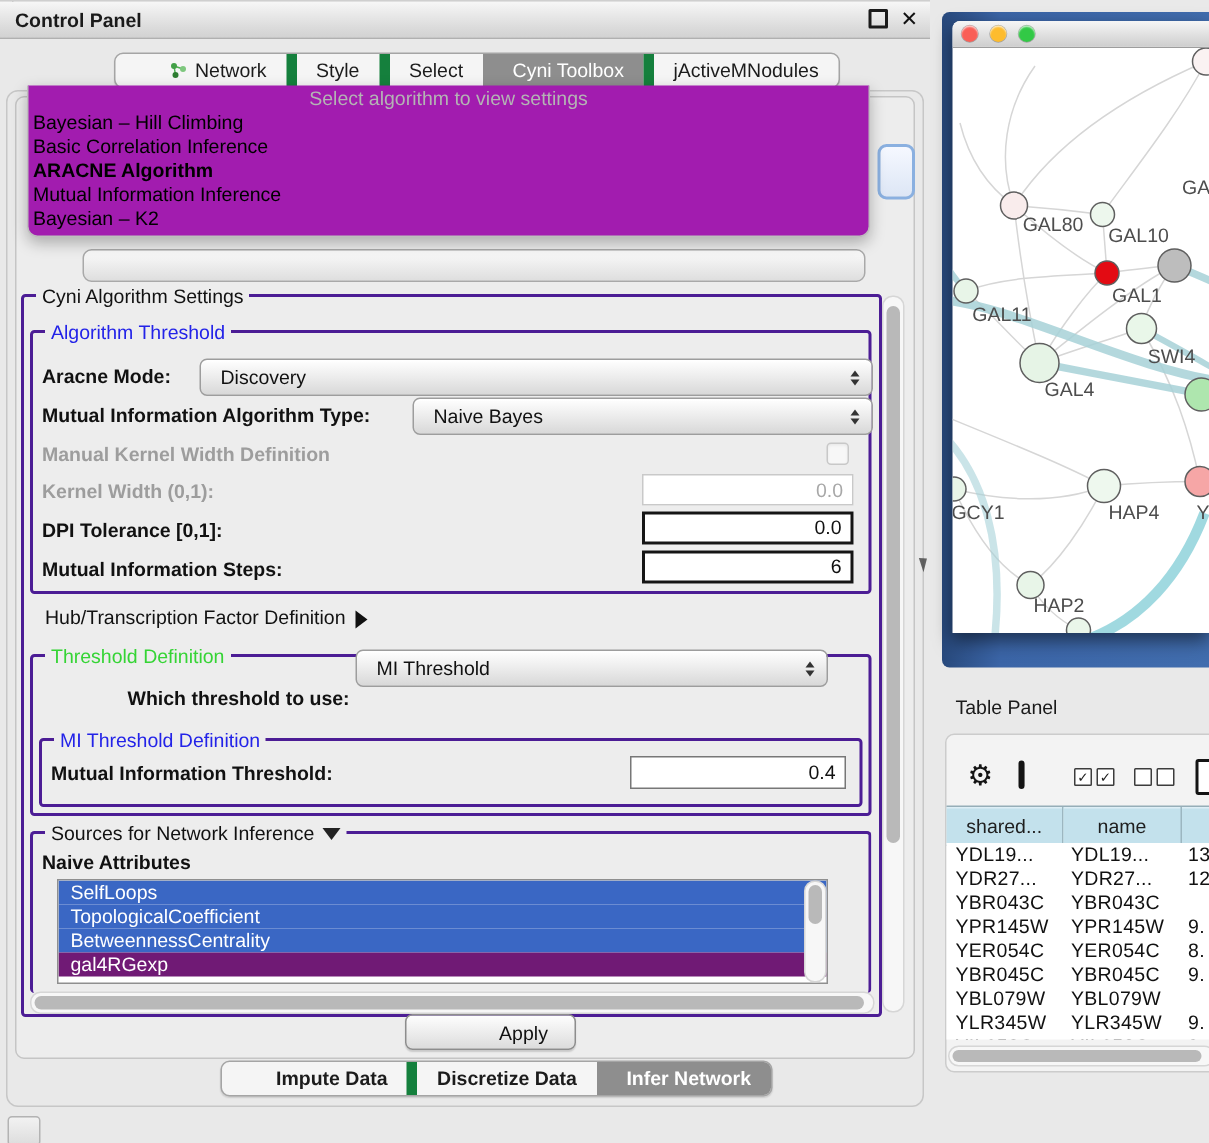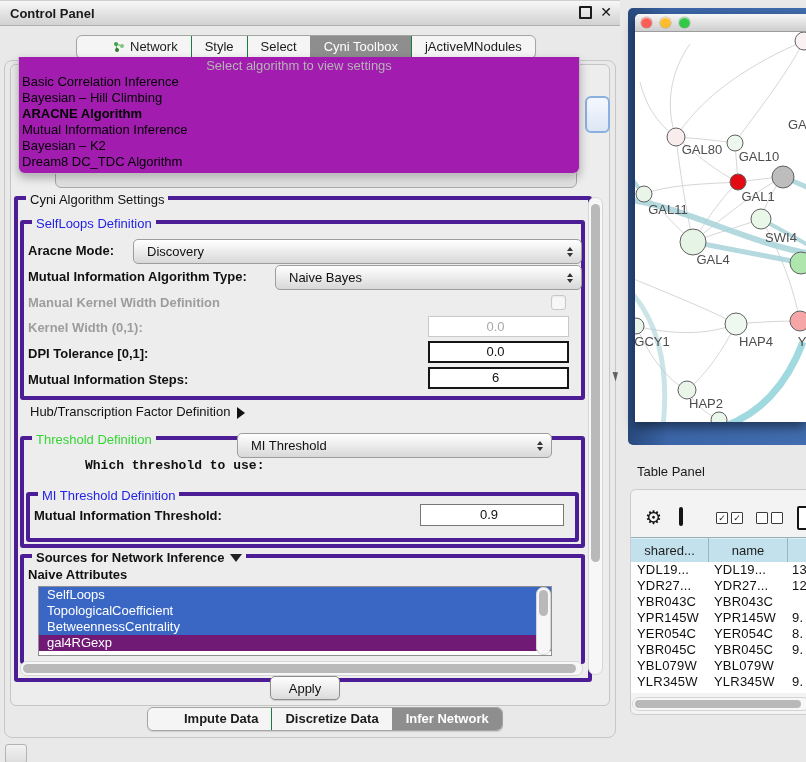--- a/index.html
+++ b/index.html
@@ -25,21 +25,21 @@
   .close-ico{font-weight:bold;font-size:14px;color:#111;line-height:14px;}
 
   .seg-tabs{
     display:flex;height:22px;border:1px solid #a5a5a5;border-radius:6px;
     background:#f5f5f5;overflow:hidden;
     box-shadow:0 1px 1px rgba(0,0,0,.12);
   }
   .seg{
     display:flex;align-items:center;gap:5px;
     padding:0 13px;line-height:22px;color:#1c1c1c;white-space:nowrap;
-    border-left:1px solid #15803d;cursor:default;
+    border-left:7px solid #15803d;cursor:default;
   }
   .seg:first-child{border-left:none;padding-left:36px;}
   .seg.selected{background:#8e8e8e;color:#fff;border-left-color:#8e8e8e;}
   .seg .tabico{display:inline-flex;width:12px;height:12px;}
 
   .outer-panel{
     left:4px;top:60px;width:610px;height:676px;
     background:#e9e9e9;border:1px solid #c7c7c7;border-radius:8px;
   }
   .inner-panel{
@@ -65,44 +65,44 @@
     background:#a21caf;border:1px solid #bdbdbd;border-top:none;
     border-radius:0 0 7px 7px;
     box-shadow:0 4px 10px rgba(0,0,0,.28);
     padding-bottom:3px;
   }
   .dropdown .prompt{height:17px;line-height:17px;text-align:center;color:#b4b4b4;}
   .dropdown .opt{height:16px;line-height:16px;padding-left:3px;color:#000;}
   .dropdown .opt.bold{font-weight:bold;}
 
   
-  .fs{border:4px solid #4c1d95;border-radius:3px;background:transparent;text-align:right;}
+  .fs{border:2px solid #4c1d95;border-radius:3px;background:transparent;text-align:right;}
   .legend{
     position:absolute;top:-8px;left:8px;background:#ededed;
     padding:0 4px;line-height:15px;white-space:nowrap;display:flex;align-items:center;gap:5px;
   }
   .lbl{height:22px;line-height:22px;font-weight:bold;white-space:nowrap;}
   .lbl.dis{color:#9d9d9d;}
-  .plain{font-weight:bold;}
+  .plain{font-weight:normal;}
 
   .combo{
     background:linear-gradient(#ffffff,#ececec 50%,#d8d8d8);
     border:1px solid #9d9d9d;border-radius:5px;
     display:flex;align-items:center;padding-left:13px;
     box-shadow:inset 0 1px 0 #fff;
   }
   .spin{position:absolute;right:8px;top:50%;transform:translateY(-50%);
     display:flex;flex-direction:column;gap:2px;}
   .spin i{display:block;width:0;height:0;border-left:3.5px solid transparent;border-right:3.5px solid transparent;}
   .spin .up{border-bottom:4px solid #333;}
   .spin .dn{border-top:4px solid #333;}
 
   .tfield{
     background:#fff;border:1px solid #b7b7b7;
-    text-align:center;padding-right:6px;line-height:19px;
+    text-align:right;padding-right:6px;line-height:19px;
   }
   .tfield.strong{border:2px solid #151515;line-height:18px;}
   .tfield.mid{border:1px solid #777;}
   .tfield.dis{color:#a8a8a8;border:1px solid #c9c9c9;}
 
   .chk{
     width:13px;height:13px;border-radius:3px;background:#f7f7f7;
     border:1px solid #c8c8c8;box-shadow:inset 0 1px 2px rgba(0,0,0,.06);
   }
   .tri-right{display:inline-block;width:0;height:0;margin-left:7px;
@@ -226,41 +226,40 @@
     </div>
   </div>
 
 
 <div class="abs ghost-combo"></div>
 <div class="abs focus-frag"></div>
 
 
 <div class="abs dropdown" id="algo-dropdown">
   <div class="prompt">Select algorithm to view settings</div>
-<div class="opt">Basic Correlation Inference</div>
-    <div class="opt">Bayesian – Hill Climbing</div>
+<div class="opt">Bayesian – Hill Climbing</div>
+    <div class="opt">Basic Correlation Inference</div>
     <div class="opt bold">ARACNE Algorithm</div>
     <div class="opt">Mutual Information Inference</div>
     <div class="opt">Bayesian – K2</div>
-    <div class="opt">Dream8 DC_TDC Algorithm</div>
   </div>
 
 
 <div class="abs fs" style="left:14px;top:196px;width:570px;height:478px;">
   <span class="legend">Cyni Algorithm Settings</span>
 </div>
 
 
 <div class="abs scroll-track" style="left:588px;top:197px;width:13px;height:476px;">
   <div class="scroll-thumb" style="left:2px;top:6px;width:9px;height:358px;"></div>
 </div>
 
 
 <div class="abs fs" style="left:20px;top:220px;width:557px;height:172px;">
-  <span class="legend" id="algo-def-legend" style="color: rgb(35, 35, 232);">SelfLoops Definition</span>
+  <span class="legend" id="algo-def-legend" style="color: rgb(35, 35, 232);">Algorithm Threshold</span>
 </div>
 
 <div class="abs lbl" style="left:28px;top:240px;">Aracne Mode:</div>
 <div class="abs combo" style="left:133px;top:239px;width:434px;height:23px;">
   <span>Discovery</span>
   <span class="spin">
       <i class="up"></i>
       <i class="dn"></i>
     </span>
 </div>
@@ -290,34 +289,34 @@
 <div class="abs" style="left:30px;top:399px;height:20px;display:flex;align-items:flex-end;">
   <span>Hub/Transcription Factor Definition</span>
   <span class="tri-right"></span>
 </div>
 
 
 <div class="abs fs" style="left:20px;top:436px;width:557px;height:104px;">
   <span class="legend" id="thresh-legend" style="color: rgb(53, 212, 53);">Threshold Definition</span>
 </div>
 
-<div class="abs lbl" style="left:85px;top:455px;font-family:Liberation Mono, monospace;">Which threshold to use:</div>
+<div class="abs lbl" style="left:85px;top:455px;">Which threshold to use:</div>
 <div class="abs combo" style="left:237px;top:433px;width:300px;height:23px;">
   <span>MI Threshold</span>
   <span class="spin">
       <i class="up"></i>
       <i class="dn"></i>
     </span>
 </div>
 
 <div class="abs fs" style="left:26px;top:492px;width:545px;height:42px;">
   <span class="legend" id="mi-legend" style="color: rgb(35, 35, 232);">MI Threshold Definition</span>
 </div>
 <div class="abs lbl" style="left:34px;top:505px;">Mutual Information Threshold:</div>
-<div class="abs tfield mid" style="left:420px;top:504px;width:136px;height:20px;">0.9</div>
+<div class="abs tfield mid" style="left:420px;top:504px;width:136px;height:20px;">0.4</div>
 
 
 <div class="abs fs" style="left:20px;top:554px;width:557px;height:106px;border-bottom:none;">
   <span class="legend">
     <span class="plain">Sources for Network Inference</span>
     <span class="tri-down"></span>
   </span>
 </div>
 <div class="abs lbl" style="left:28px;top:564px;">Naive Attributes</div>
 
@@ -330,21 +329,21 @@
 <div class="abs scroll-track" style="left:536px;top:587px;width:13px;height:66px;">
   <div class="scroll-thumb" style="left:2px;top:2px;width:9px;height:26px;"></div>
 </div>
 
 
 <div class="abs scroll-track" style="left:20px;top:661px;width:561px;height:13px;">
   <div class="scroll-thumb" style="left:2px;top:2px;width:553px;height:9px;"></div>
 </div>
 
 
-<div class="abs btn" style="left:270px;top:676px;width:68px;height:22px;">
+<div class="abs btn" style="left:270px;top:676px;width:68px;height:22px;padding-left:44px;">
   <span>Apply</span>
 </div>
 
 
 <div class="abs seg-tabs" style="left:147px;top:707px;font-weight:bold;" id="bottom-tabs">
     <div class="seg">
       <span>Impute Data</span>
     </div>
     <div class="seg">
       <span>Discretize Data</span>

